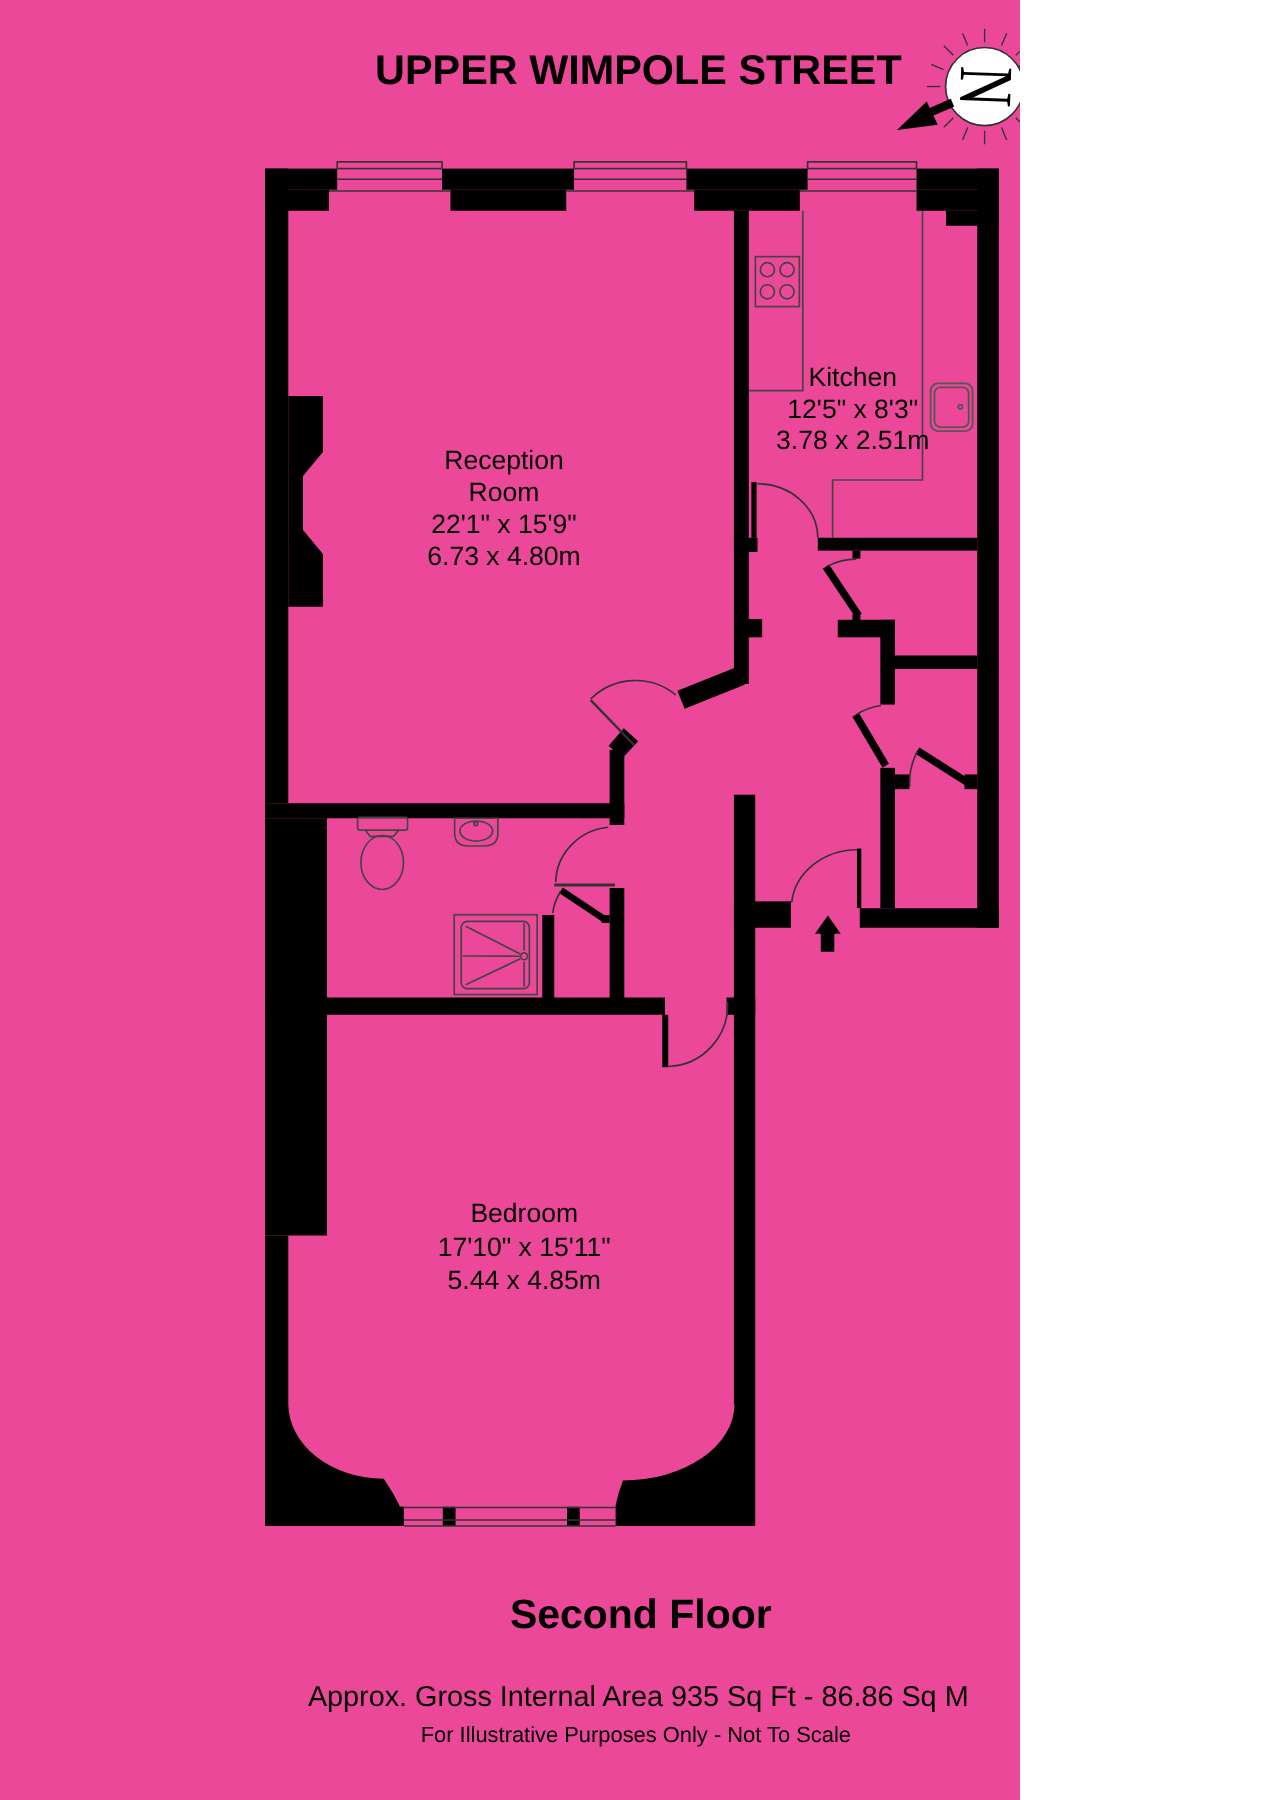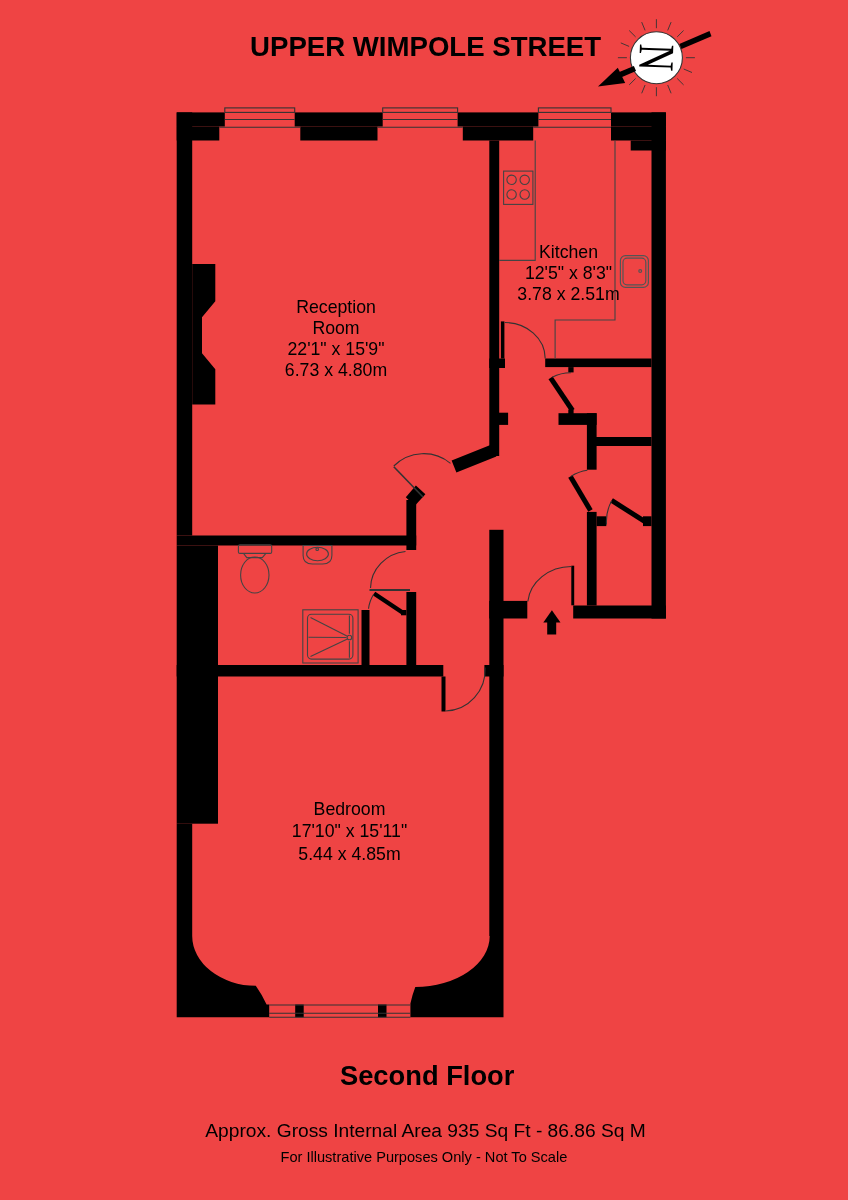--- a/index.html
+++ b/index.html
@@ -1,16 +1,16 @@
 <!DOCTYPE html>
 <html><head>
 <meta charset="utf-8">
 <style>
   html,body{margin:0;padding:0;background:#ffffff;}
-  .page{position:relative;width:848px;height:1200px;background:#ef4444;overflow:hidden;
+  .page{position:relative;width:680px;height:1200px;background:#ec4899;overflow:hidden;
         font-family:"Liberation Sans", sans-serif;}
   svg text{font-family:"Liberation Sans", sans-serif;fill:#000;}
 </style>
 </head>
 <body>
 <div class="page">
 <svg width="848" height="1200" viewBox="0 0 848 1200">
 
 <text x="425.6" y="56.2" font-size="27.6" font-weight="bold" text-anchor="middle">UPPER WIMPOLE STREET</text>
 

